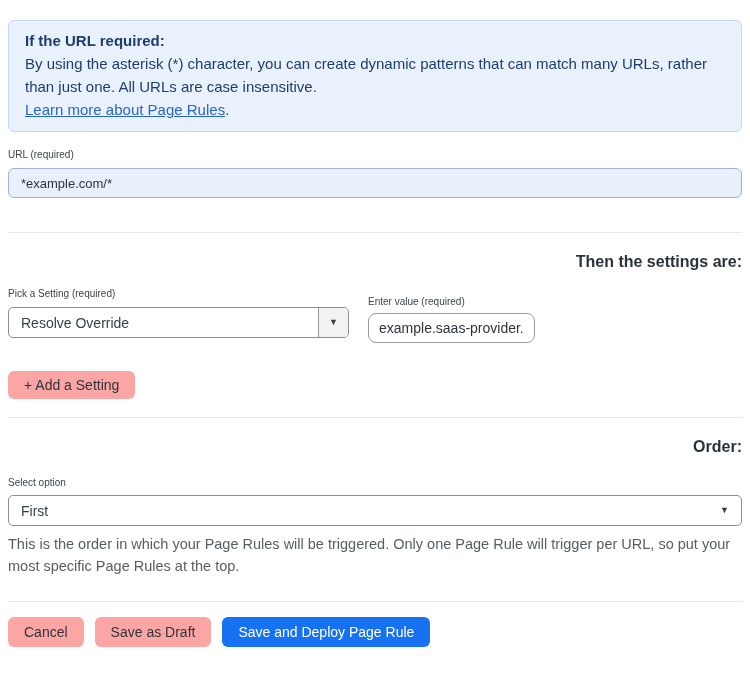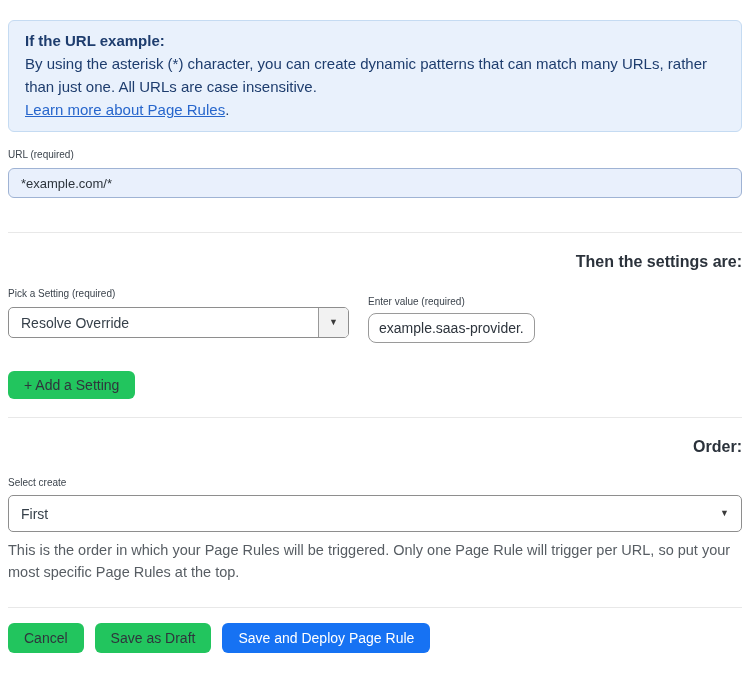--- a/index.html
+++ b/index.html
@@ -134,28 +134,28 @@
     display: inline-flex;
     align-items: center;
     justify-content: center;
     height: 30px;
     padding: 0 16px;
     border: none;
     border-radius: 6px;
     font-family: "Liberation Sans", sans-serif;
     font-size: 14px;
     color: #2f353c;
-    background: #22c55e;
+    background: #fca5a5;
     cursor: pointer;
   }
   .btn-add { margin-top: 28px; height: 28px; }
 
   .order-select {
     width: 100%;
-    height: 37px;
+    height: 31px;
     margin-top: -1px;
     display: flex;
     align-items: center;
     background: #ffffff;
     border: 1px solid #8e8e8e;
     border-radius: 5px;
     padding: 0 12px;
     font-size: 14px;
     color: #36404a;
     cursor: pointer;
@@ -181,21 +181,21 @@
     color: #ffffff;
   }
 </style>
 </head>
 <body>
 
 <div class="container">
 
 
   <div class="info-box">
-    <div class="info-heading">If the URL example:</div>
+    <div class="info-heading">If the URL required:</div>
     <div class="info-body">By using the asterisk (*) character, you can create dynamic patterns that can match many URLs, rather than just one. All URLs are case insensitive.</div>
     <div><a class="info-link">Learn more about Page Rules</a><span class="info-link-suffix">.</span></div>
   </div>
 
   <div class="field-label">URL (required)</div>
   <input class="url-input" type="text" value="*example.com/*" style="">
 
   <hr class="divider divider-1">
 
   <div class="section-heading">Then the settings are:</div>
@@ -215,21 +215,21 @@
       <input class="value-input" type="text" value="example.saas-provider.com" style="">
     </div>
   </div>
 
   <button class="btn btn-add">+ Add a Setting</button>
 
   <hr class="divider divider-2">
 
   <div class="section-heading">Order:</div>
 
-  <div class="field-label" style="margin-top:21px;margin-bottom:8px;">Select create</div>
+  <div class="field-label" style="margin-top:21px;margin-bottom:8px;">Select option</div>
   <div class="order-select">
     <span class="select-text">First</span>
     <span class="arrow-glyph">▼</span>
   </div>
 
   <div class="help-text">This is the order in which your Page Rules will be triggered. Only one Page Rule will trigger per URL, so put your most specific Page Rules at the top.</div>
 
   <hr class="divider divider-3">
 
   <div class="footer-actions">

